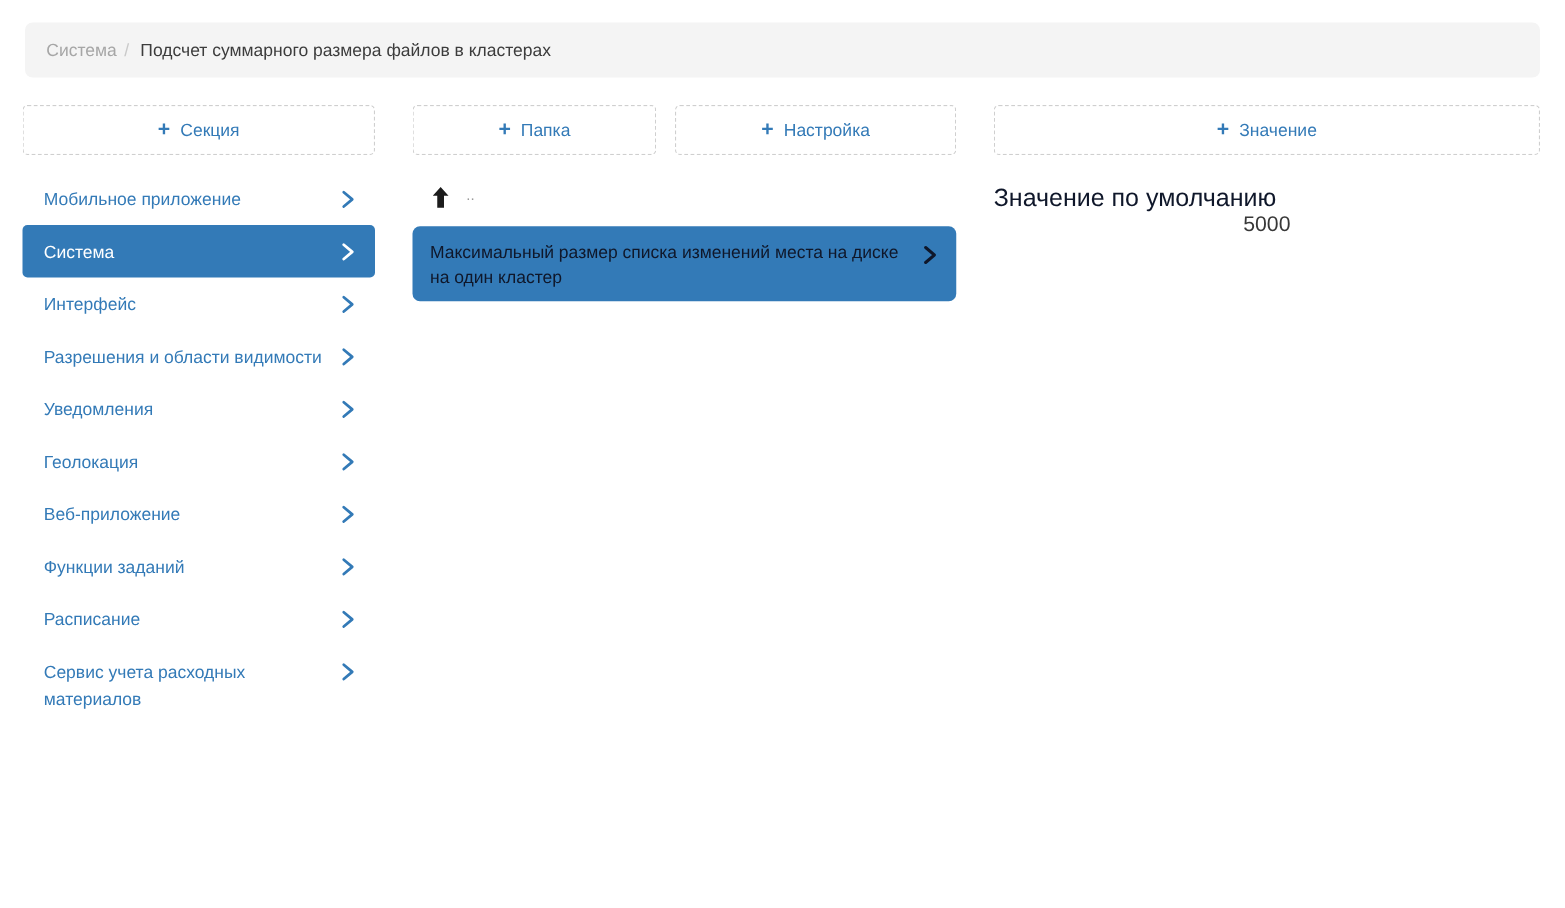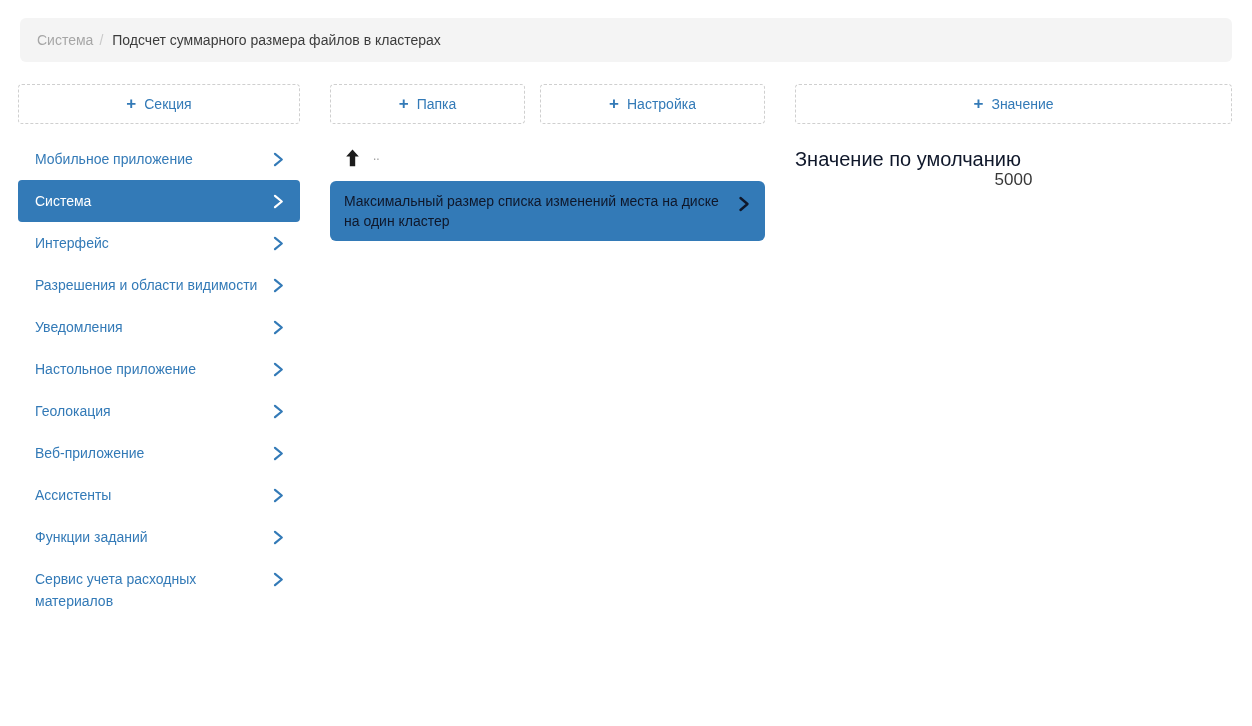--- a/index.html
+++ b/index.html
@@ -191,65 +191,57 @@
 
   <div class="nav-item">
     <span class="nav-label">Уведомления</span>
     <span class="chev-wrap">
       <svg class="chev-svg" width="11" height="15" viewBox="0 0 11 15" xmlns="http://www.w3.org/2000/svg">
         <path d="M2 1.8 L8.8 7.5 L2 13.2" fill="none" stroke="currentColor" stroke-width="2.2" stroke-linecap="round" stroke-linejoin="round"></path>
       </svg>
     </span>
   </div>
 
-  <div class="nav-item">
-    <span class="nav-label">Настольное приложение</span>
-    <span class="chev-wrap">
-      <svg class="chev-svg" width="11" height="15" viewBox="0 0 11 15" xmlns="http://www.w3.org/2000/svg">
-        <path d="M2 1.8 L8.8 7.5 L2 13.2" fill="none" stroke="currentColor" stroke-width="2.2" stroke-linecap="round" stroke-linejoin="round"></path>
-      </svg>
-    </span>
-  </div>
 
   <div class="nav-item">
     <span class="nav-label">Геолокация</span>
     <span class="chev-wrap">
       <svg class="chev-svg" width="11" height="15" viewBox="0 0 11 15" xmlns="http://www.w3.org/2000/svg">
         <path d="M2 1.8 L8.8 7.5 L2 13.2" fill="none" stroke="currentColor" stroke-width="2.2" stroke-linecap="round" stroke-linejoin="round"></path>
       </svg>
     </span>
   </div>
 
   <div class="nav-item">
     <span class="nav-label">Веб-приложение</span>
     <span class="chev-wrap">
       <svg class="chev-svg" width="11" height="15" viewBox="0 0 11 15" xmlns="http://www.w3.org/2000/svg">
         <path d="M2 1.8 L8.8 7.5 L2 13.2" fill="none" stroke="currentColor" stroke-width="2.2" stroke-linecap="round" stroke-linejoin="round"></path>
       </svg>
     </span>
   </div>
 
-  <div class="nav-item">
-    <span class="nav-label">Ассистенты</span>
-    <span class="chev-wrap">
-      <svg class="chev-svg" width="11" height="15" viewBox="0 0 11 15" xmlns="http://www.w3.org/2000/svg">
-        <path d="M2 1.8 L8.8 7.5 L2 13.2" fill="none" stroke="currentColor" stroke-width="2.2" stroke-linecap="round" stroke-linejoin="round"></path>
-      </svg>
-    </span>
-  </div>
 
   <div class="nav-item">
     <span class="nav-label">Функции заданий</span>
     <span class="chev-wrap">
       <svg class="chev-svg" width="11" height="15" viewBox="0 0 11 15" xmlns="http://www.w3.org/2000/svg">
         <path d="M2 1.8 L8.8 7.5 L2 13.2" fill="none" stroke="currentColor" stroke-width="2.2" stroke-linecap="round" stroke-linejoin="round"></path>
       </svg>
     </span>
   </div>
 
+  <div class="nav-item">
+    <span class="nav-label">Расписание</span>
+    <span class="chev-wrap">
+      <svg class="chev-svg" width="11" height="15" viewBox="0 0 11 15" xmlns="http://www.w3.org/2000/svg">
+        <path d="M2 1.8 L8.8 7.5 L2 13.2" fill="none" stroke="currentColor" stroke-width="2.2" stroke-linecap="round" stroke-linejoin="round"></path>
+      </svg>
+    </span>
+  </div>
 
   <div class="nav-item">
     <span class="nav-label">Сервис учета расходных материалов</span>
     <span class="chev-wrap">
       <svg class="chev-svg" width="11" height="15" viewBox="0 0 11 15" xmlns="http://www.w3.org/2000/svg">
         <path d="M2 1.8 L8.8 7.5 L2 13.2" fill="none" stroke="currentColor" stroke-width="2.2" stroke-linecap="round" stroke-linejoin="round"></path>
       </svg>
     </span>
   </div>
 </nav>

